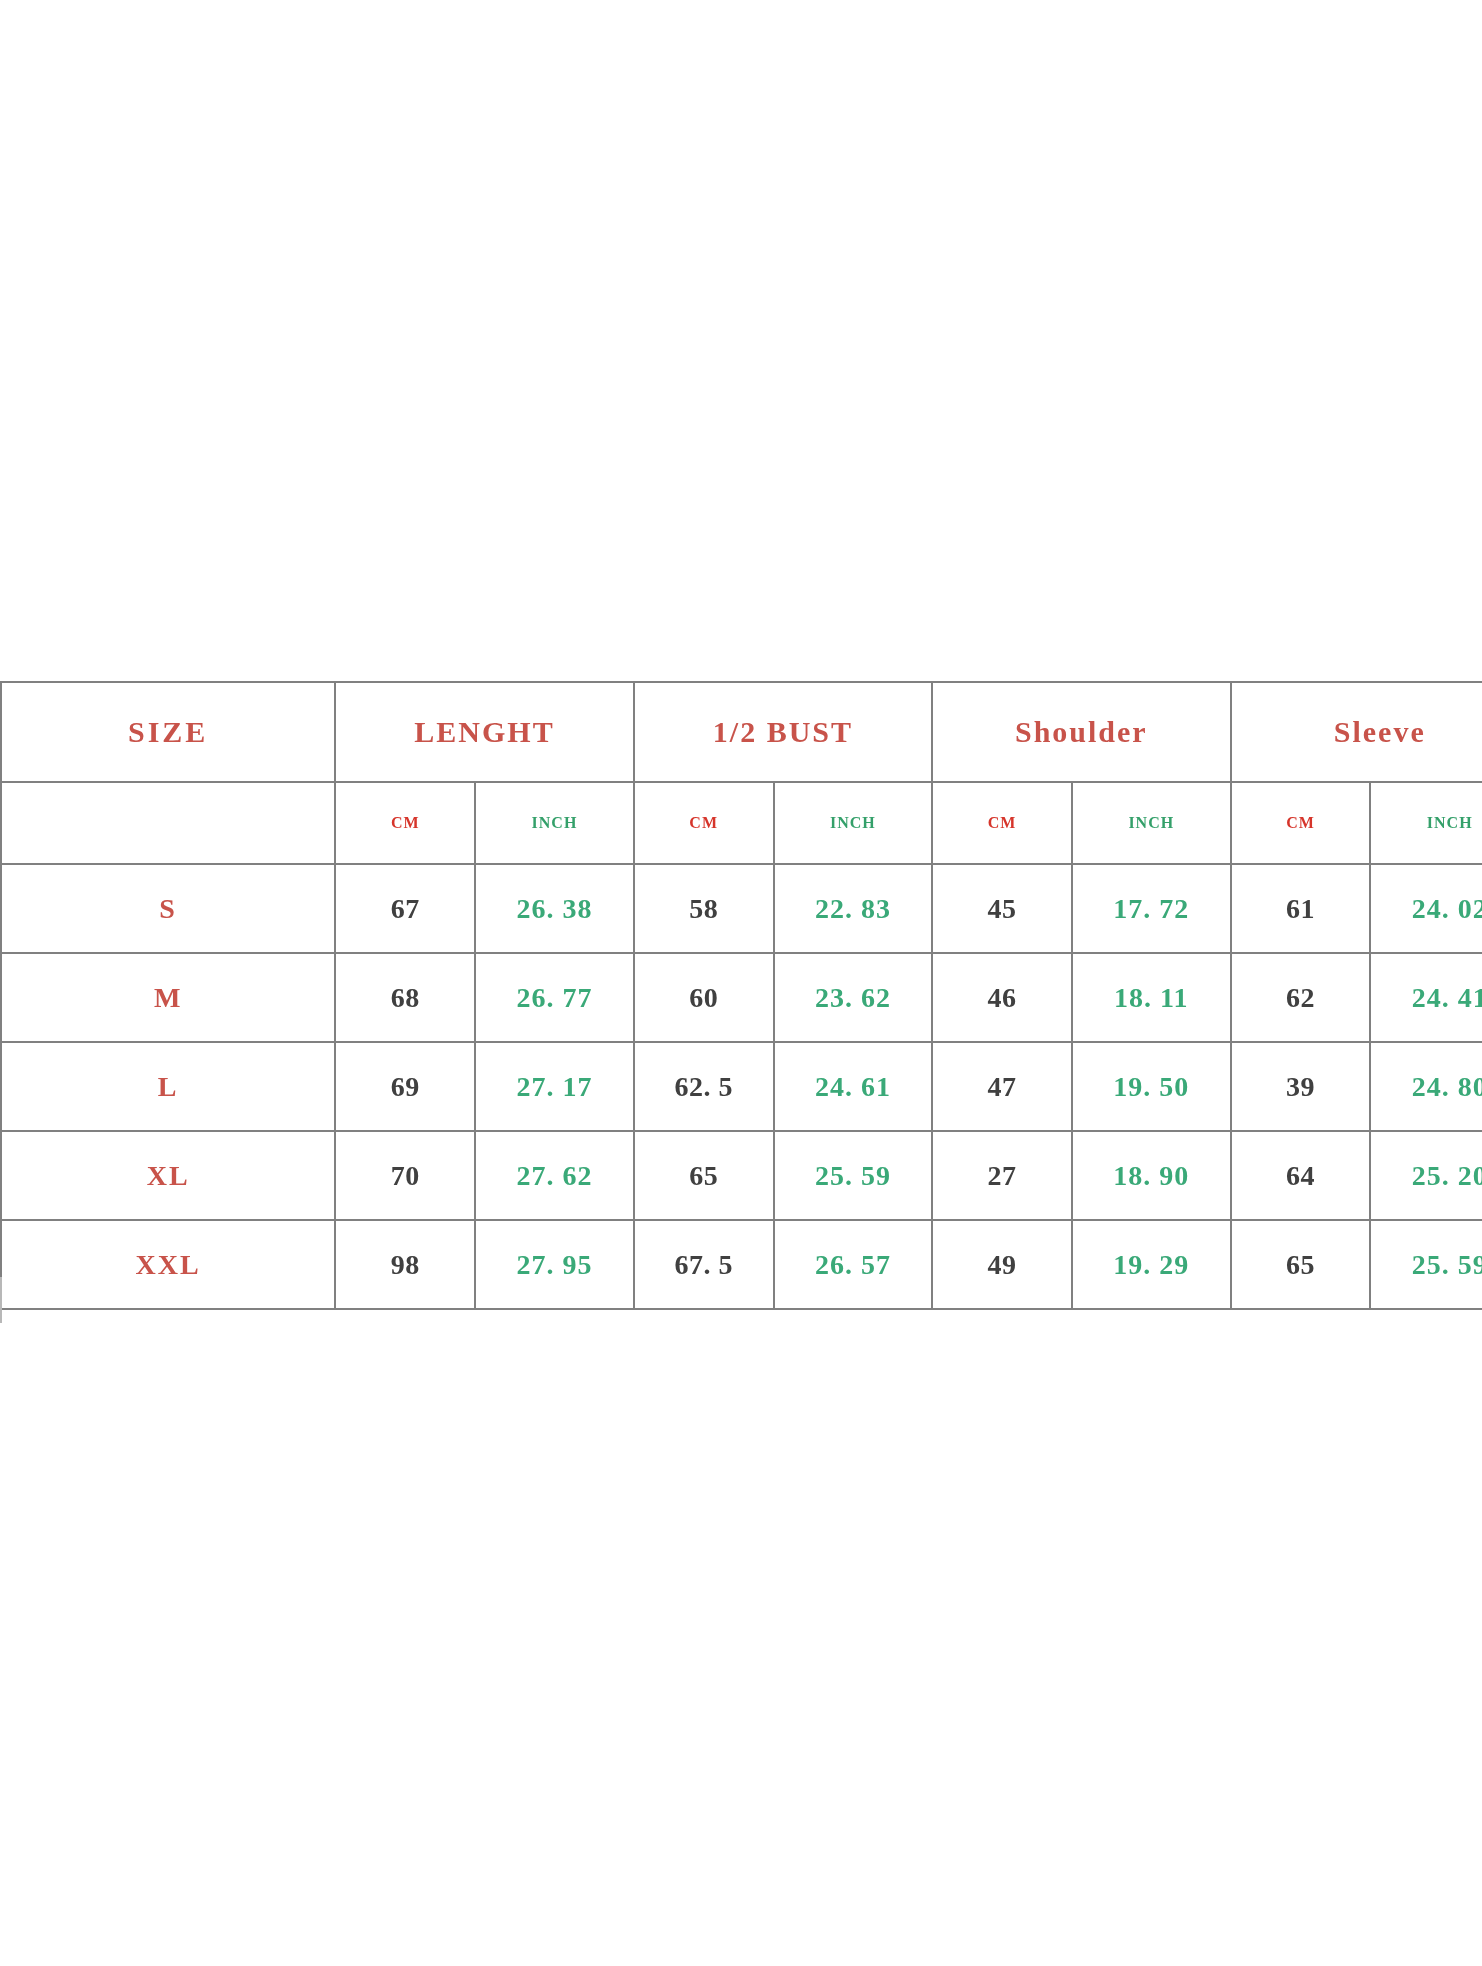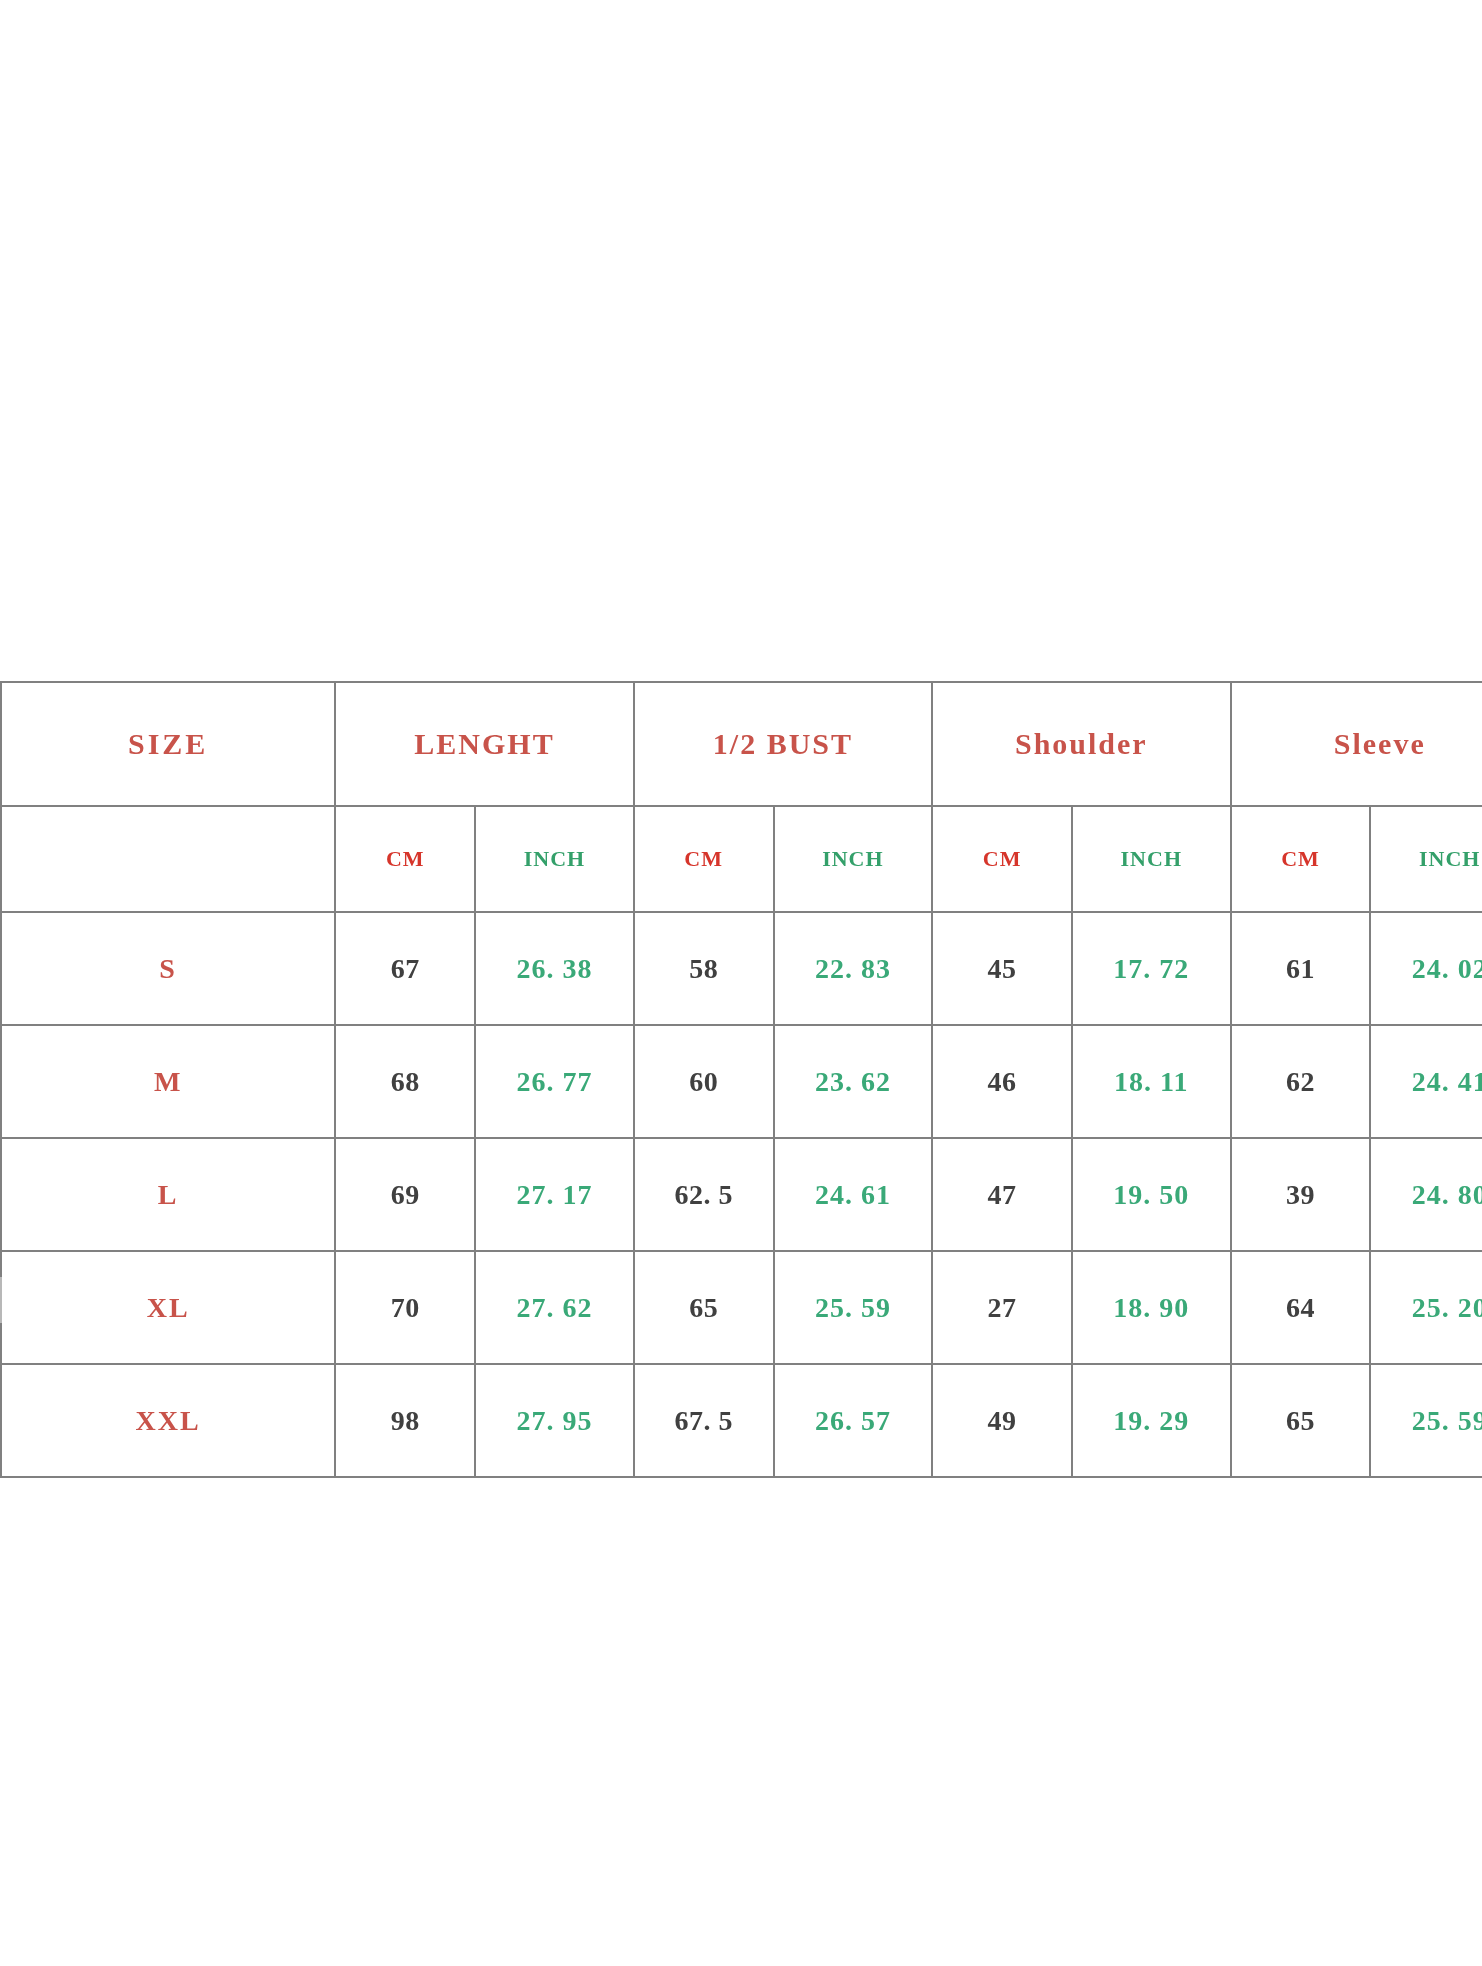--- a/index.html
+++ b/index.html
@@ -30,21 +30,21 @@
     background: #ffffff;
   }
 
   table.size-chart td,
   table.size-chart th {
     border: 2px solid #808080;
     border-left-width: 2px;
     border-right-width: 2px;
     text-align: center;
     vertical-align: middle;
-    padding: 16px;
+    padding: 4px;
     font-weight: bold;
     letter-spacing: 0.5px;
     background: #ffffff;
   }
 
   
   col.c-size  { width: 270px; }
   col.c-cm    { width: 113px; }
   col.c-inch  { width: 128px; }
 
@@ -57,21 +57,21 @@
     letter-spacing: 2px;
   }
   tr.group-head th.size-head {
     font-size: 30px;
     letter-spacing: 3px;
   }
 
   
   tr.unit-head td {
     height: 72px;
-    font-size: 22px;
+    font-size: 16px;
     letter-spacing: 1px;
   }
   tr.unit-head td.unit-cm   { color: #d6352b; }
   tr.unit-head td.unit-inch { color: #34a06a; }
   tr.unit-head td.blank-cell { border-left: 2px solid #808080; }
 
   
   tr.data-row td {
     height: 79px;
     font-size: 28px;

